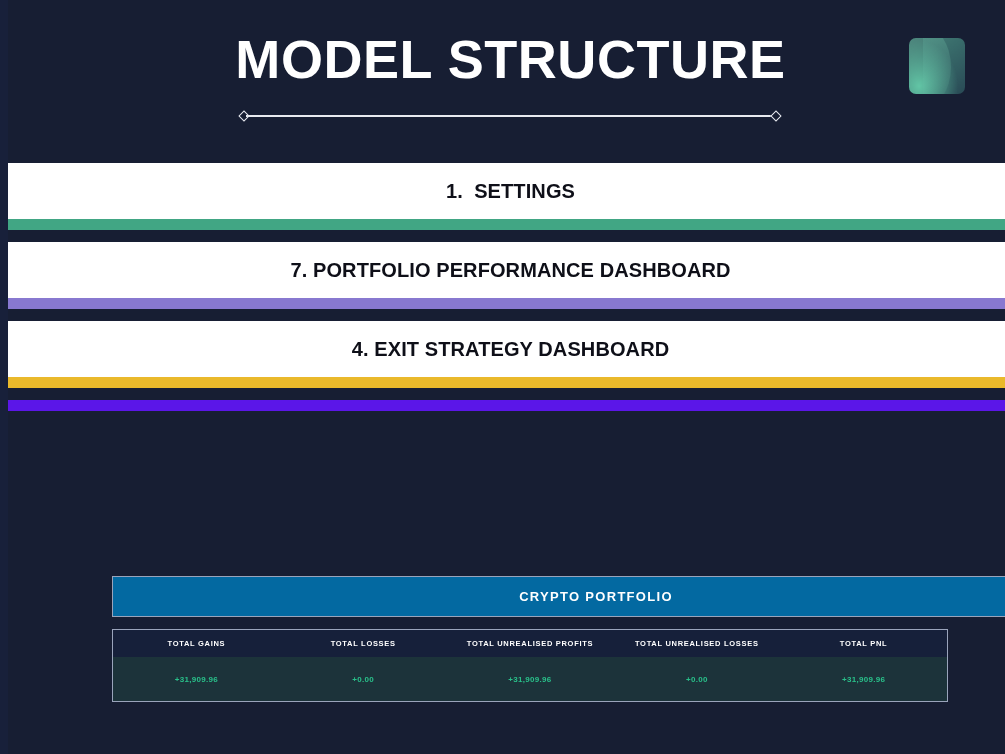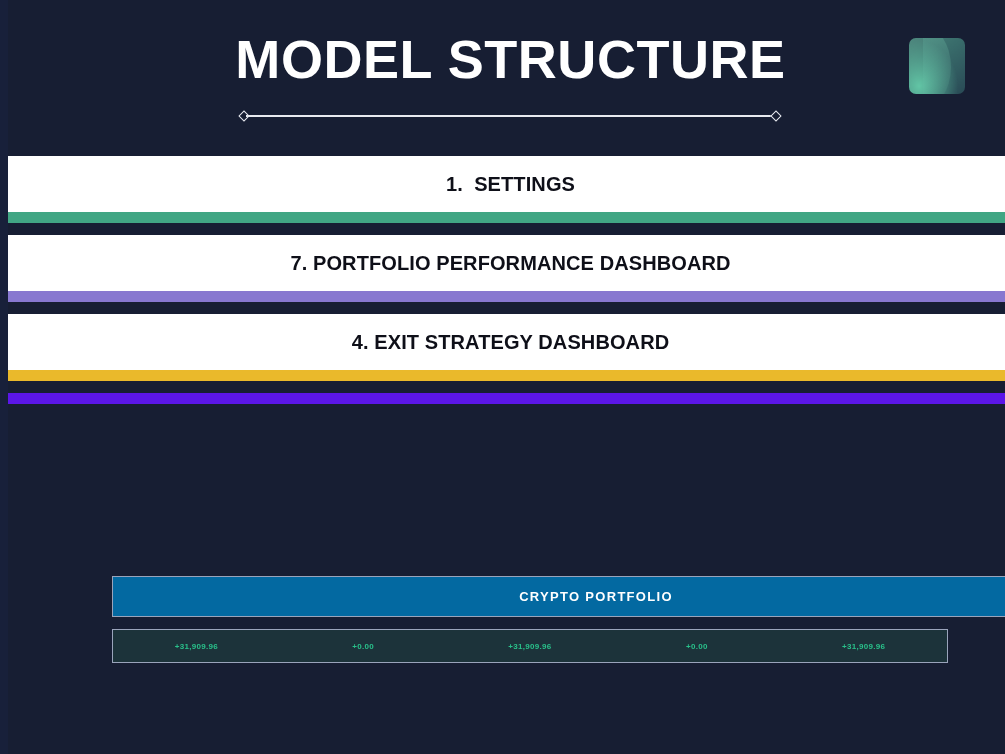--- a/index.html
+++ b/index.html
@@ -89,21 +89,21 @@
     position:absolute;
     left:14px; top:-18px;
     width:56px; height:92px;
     border-radius:0 70% 70% 0 / 0 50% 50% 0;
     background:linear-gradient(160deg, rgba(110,200,176,0.22), rgba(110,200,176,0.02));
   }
 
   
   .rows {
     position:absolute;
-    left:0; top:156px;
+    left:0; top:163px;
     width:798px;
   }
   .row { position:relative; width:1005px; }
 
   .row-band {
     width:1005px;
     height:56px;
     background:#ffffff;
     display:flex;
     align-items:center;
@@ -150,21 +150,21 @@
   .panel-table {
     width:836px;
     border:1px solid #9aa4bb;
     background:#16203a;
   }
   .table-row {
     display:flex;
     width:100%;
   }
   .table-row.head { height:27px; background:#16203a; }
-  .table-row.vals { height:32px; background:#1c333a; }
+  .table-row.vals { height:44px; background:#1c333a; }
 
   .cell {
     flex:1 1 0;
     display:flex;
     align-items:center;
     justify-content:center;
     text-align:center;
     padding:0 4px;
   }
   .cell.head-cell {
@@ -240,20 +240,27 @@
   <div class="panel">
 
     <div class="panel-header">
       <span class="panel-header-title">CRYPTO PORTFOLIO</span>
     </div>
 
     <div class="panel-spacer"></div>
 
     <div class="panel-table">
 
+      <div class="table-row head">
+        <div class="cell head-cell">TOTAL GAINS</div>
+        <div class="cell head-cell">TOTAL LOSSES</div>
+        <div class="cell head-cell">TOTAL UNREALISED PROFITS</div>
+        <div class="cell head-cell">TOTAL UNREALISED LOSSES</div>
+        <div class="cell head-cell">TOTAL PNL</div>
+      </div>
 
       <div class="table-row vals">
         <div class="cell val-cell">+31,909.96</div>
         <div class="cell val-cell">+0.00</div>
         <div class="cell val-cell">+31,909.96</div>
         <div class="cell val-cell">+0.00</div>
         <div class="cell val-cell">+31,909.96</div>
       </div>
 
     </div>

